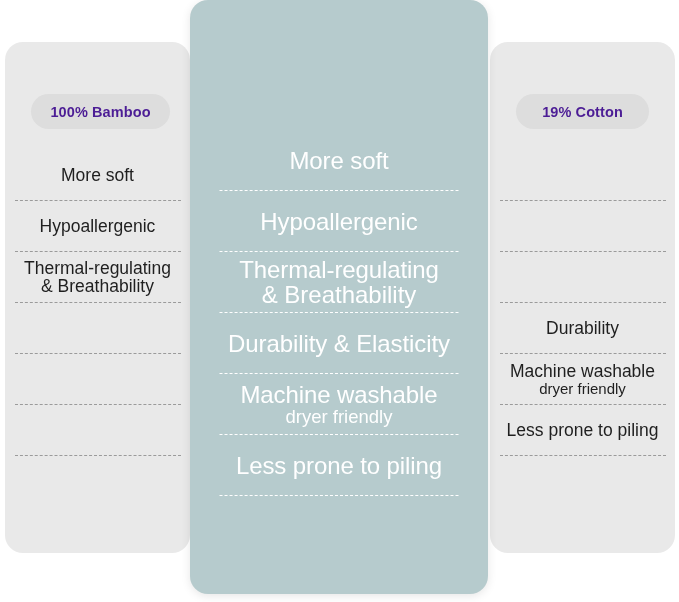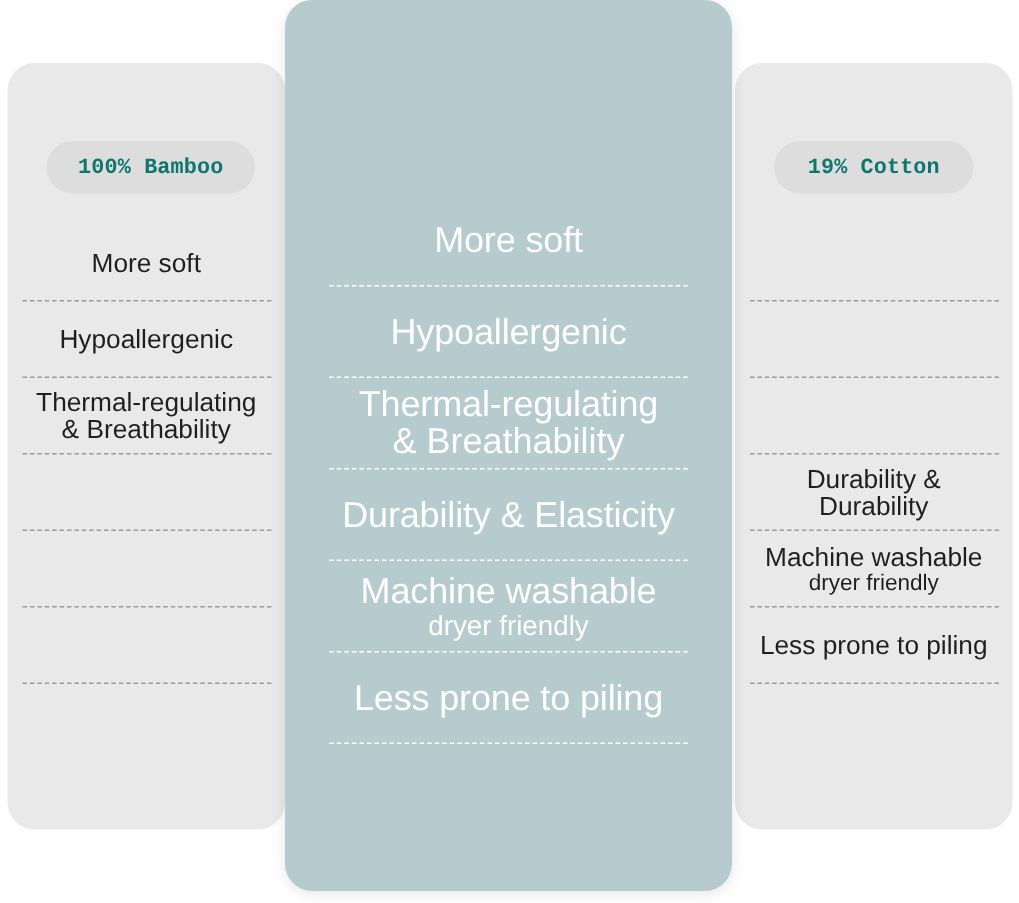--- a/index.html
+++ b/index.html
@@ -55,24 +55,23 @@
     align-items: center;
     justify-content: center;
     border-radius: 999px;
     font-weight: bold;
     white-space: nowrap;
   }
   .badge-side {
     height: 35px;
     top: 94px;
     background: #dddddd;
-    color: #0f766e;
+    color: #4c1d95;
     font-size: 14.5px;
     letter-spacing: 0.1px;
-    font-family: Liberation Mono, monospace;
   }
   .badge-left  { left: 31px;  width: 139px; }
   .badge-right { left: 516px; width: 133px; }
 
   .badge-center {
     left: 215px;
     top: 38px;
     width: 248px;
     height: 39px;
     background: #6f9490;
@@ -206,21 +205,20 @@
     </div>
     <div class="row row-side row-empty">
 
       <span class="row-sep"></span>
     </div>
     <div class="row row-side row-empty">
 
       <span class="row-sep"></span>
     </div>
     <div class="row row-side">
-      <span class="row-main">Durability &amp;</span>
       <span class="row-sub" style="font-size:17.5px">Durability</span>
       <span class="row-sep"></span>
     </div>
     <div class="row row-side">
       <span class="row-main">Machine washable</span>
       <span class="row-sub">dryer friendly</span>
       <span class="row-sep"></span>
     </div>
     <div class="row row-side">
       <span class="row-main">Less prone to piling</span>

